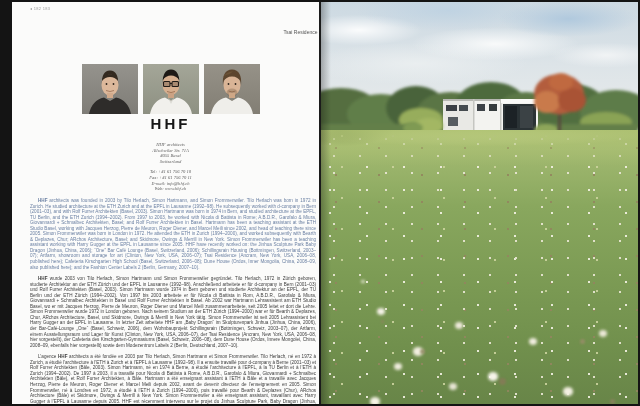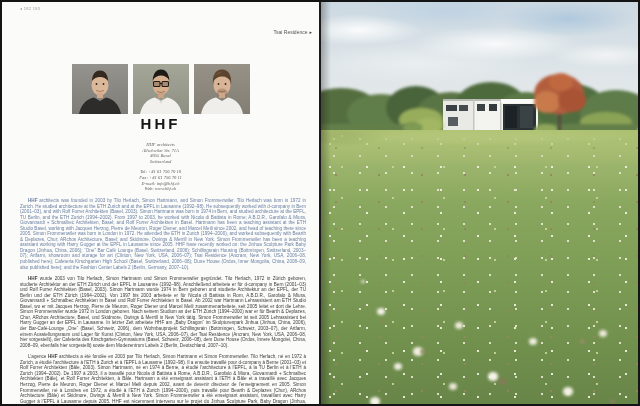--- a/index.html
+++ b/index.html
@@ -1,18 +1,18 @@
 <!DOCTYPE html>
 <html><head>
 <meta charset="utf-8">
 <style>
   html,body{margin:0;padding:0;background:#0f0f0f;-webkit-text-size-adjust:none;}
   #spread{position:relative;width:640px;height:406px;background:#141414;font-family:"Liberation Sans",sans-serif;overflow:hidden;}
   
-  .page-left{position:absolute;left:2px;top:2px;width:317px;height:402px;background:#fbfbfa;overflow:hidden;}
+  .page-left{position:absolute;left:12px;top:2px;width:317px;height:402px;background:#fbfbfa;overflow:hidden;}
   .corner-label{position:absolute;left:18px;top:4px;font-size:4px;color:#9a9a9a;letter-spacing:.3px;}
   .project-link{position:absolute;right:7px;top:27px;font-size:5px;color:#555;display:flex;align-items:center;gap:2px;}
   .project-link .arrow{font-size:5px;color:#444;line-height:1;}
   .portraits{position:absolute;left:50%;top:62px;transform:translateX(-50%);display:flex;gap:5px;}
   .portrait{width:56px;height:50px;overflow:hidden;background:#8e8c86;}
   .portrait svg{display:block;}
   .firm-title{position:absolute;left:0;right:0;top:113px;text-align:center;font-size:15px;font-weight:bold;letter-spacing:3px;color:#161616;}
   .contact{position:absolute;left:0;right:0;top:140px;text-align:center;font-family:"Liberation Serif",serif;font-style:italic;font-size:4.6px;line-height:5.6px;color:#5c5c5c;}
   .contact .grp2{margin-top:5px;}
   .bios{position:absolute;left:18px;right:13px;top:196px;}

